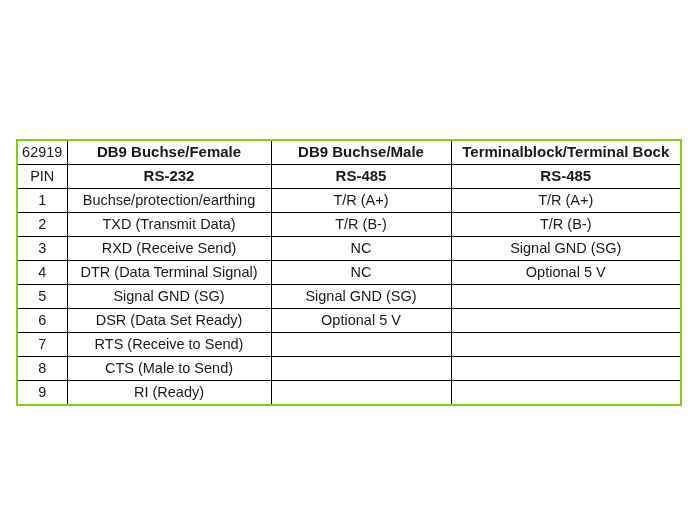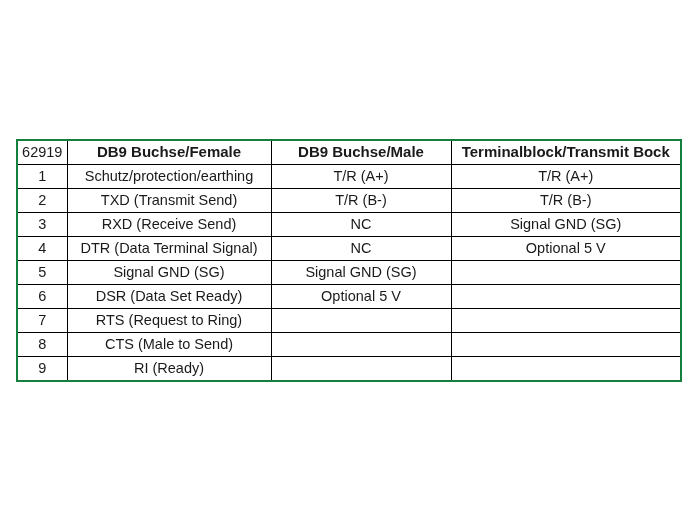--- a/index.html
+++ b/index.html
@@ -16,21 +16,21 @@
     width: 700px;
     height: 530px;
     background: #ffffff;
   }
   table.pin-table {
     position: absolute;
     left: 16px;
     top: 139px;
     border-collapse: collapse;
     table-layout: fixed;
-    border: 2px solid #15803d;
+    border: 2px solid #84cc16;
     background: #ffffff;
     color: #1a1a1a;
     font-size: 14.5px;
   }
   table.pin-table td {
     border: 1px solid #000000;
     height: 23px;
     padding: 0 3px;
     text-align: center;
     vertical-align: middle;
@@ -53,33 +53,39 @@
       <col style="width:50px">
       <col style="width:204px">
       <col style="width:180px">
       <col style="width:230px">
     </colgroup>
     <tbody>
       <tr>
         <td>62919</td>
         <td class="bold">DB9 Buchse/Female</td>
         <td class="bold">DB9 Buchse/Male</td>
-        <td class="bold">Terminalblock/Transmit Bock</td>
+        <td class="bold">Terminalblock/Terminal Bock</td>
+      </tr>
+      <tr>
+        <td>PIN</td>
+        <td class="bold">RS-232</td>
+        <td class="bold">RS-485</td>
+        <td class="bold">RS-485</td>
       </tr>
 
     <tr>
       <td>1</td>
-      <td>Schutz/protection/earthing</td>
+      <td>Buchse/protection/earthing</td>
       <td>T/R (A+)</td>
       <td>T/R (A+)</td>
     </tr>
 
     <tr>
       <td>2</td>
-      <td>TXD (Transmit Send)</td>
+      <td>TXD (Transmit Data)</td>
       <td>T/R (B-)</td>
       <td>T/R (B-)</td>
     </tr>
 
     <tr>
       <td>3</td>
       <td>RXD (Receive Send)</td>
       <td>NC</td>
       <td>Signal GND (SG)</td>
     </tr>
@@ -100,21 +106,21 @@
 
     <tr>
       <td>6</td>
       <td>DSR (Data Set Ready)</td>
       <td>Optional 5 V</td>
       <td></td>
     </tr>
 
     <tr>
       <td>7</td>
-      <td>RTS (Request to Ring)</td>
+      <td>RTS (Receive to Send)</td>
       <td></td>
       <td></td>
     </tr>
 
     <tr>
       <td>8</td>
       <td>CTS (Male to Send)</td>
       <td></td>
       <td></td>
     </tr>

